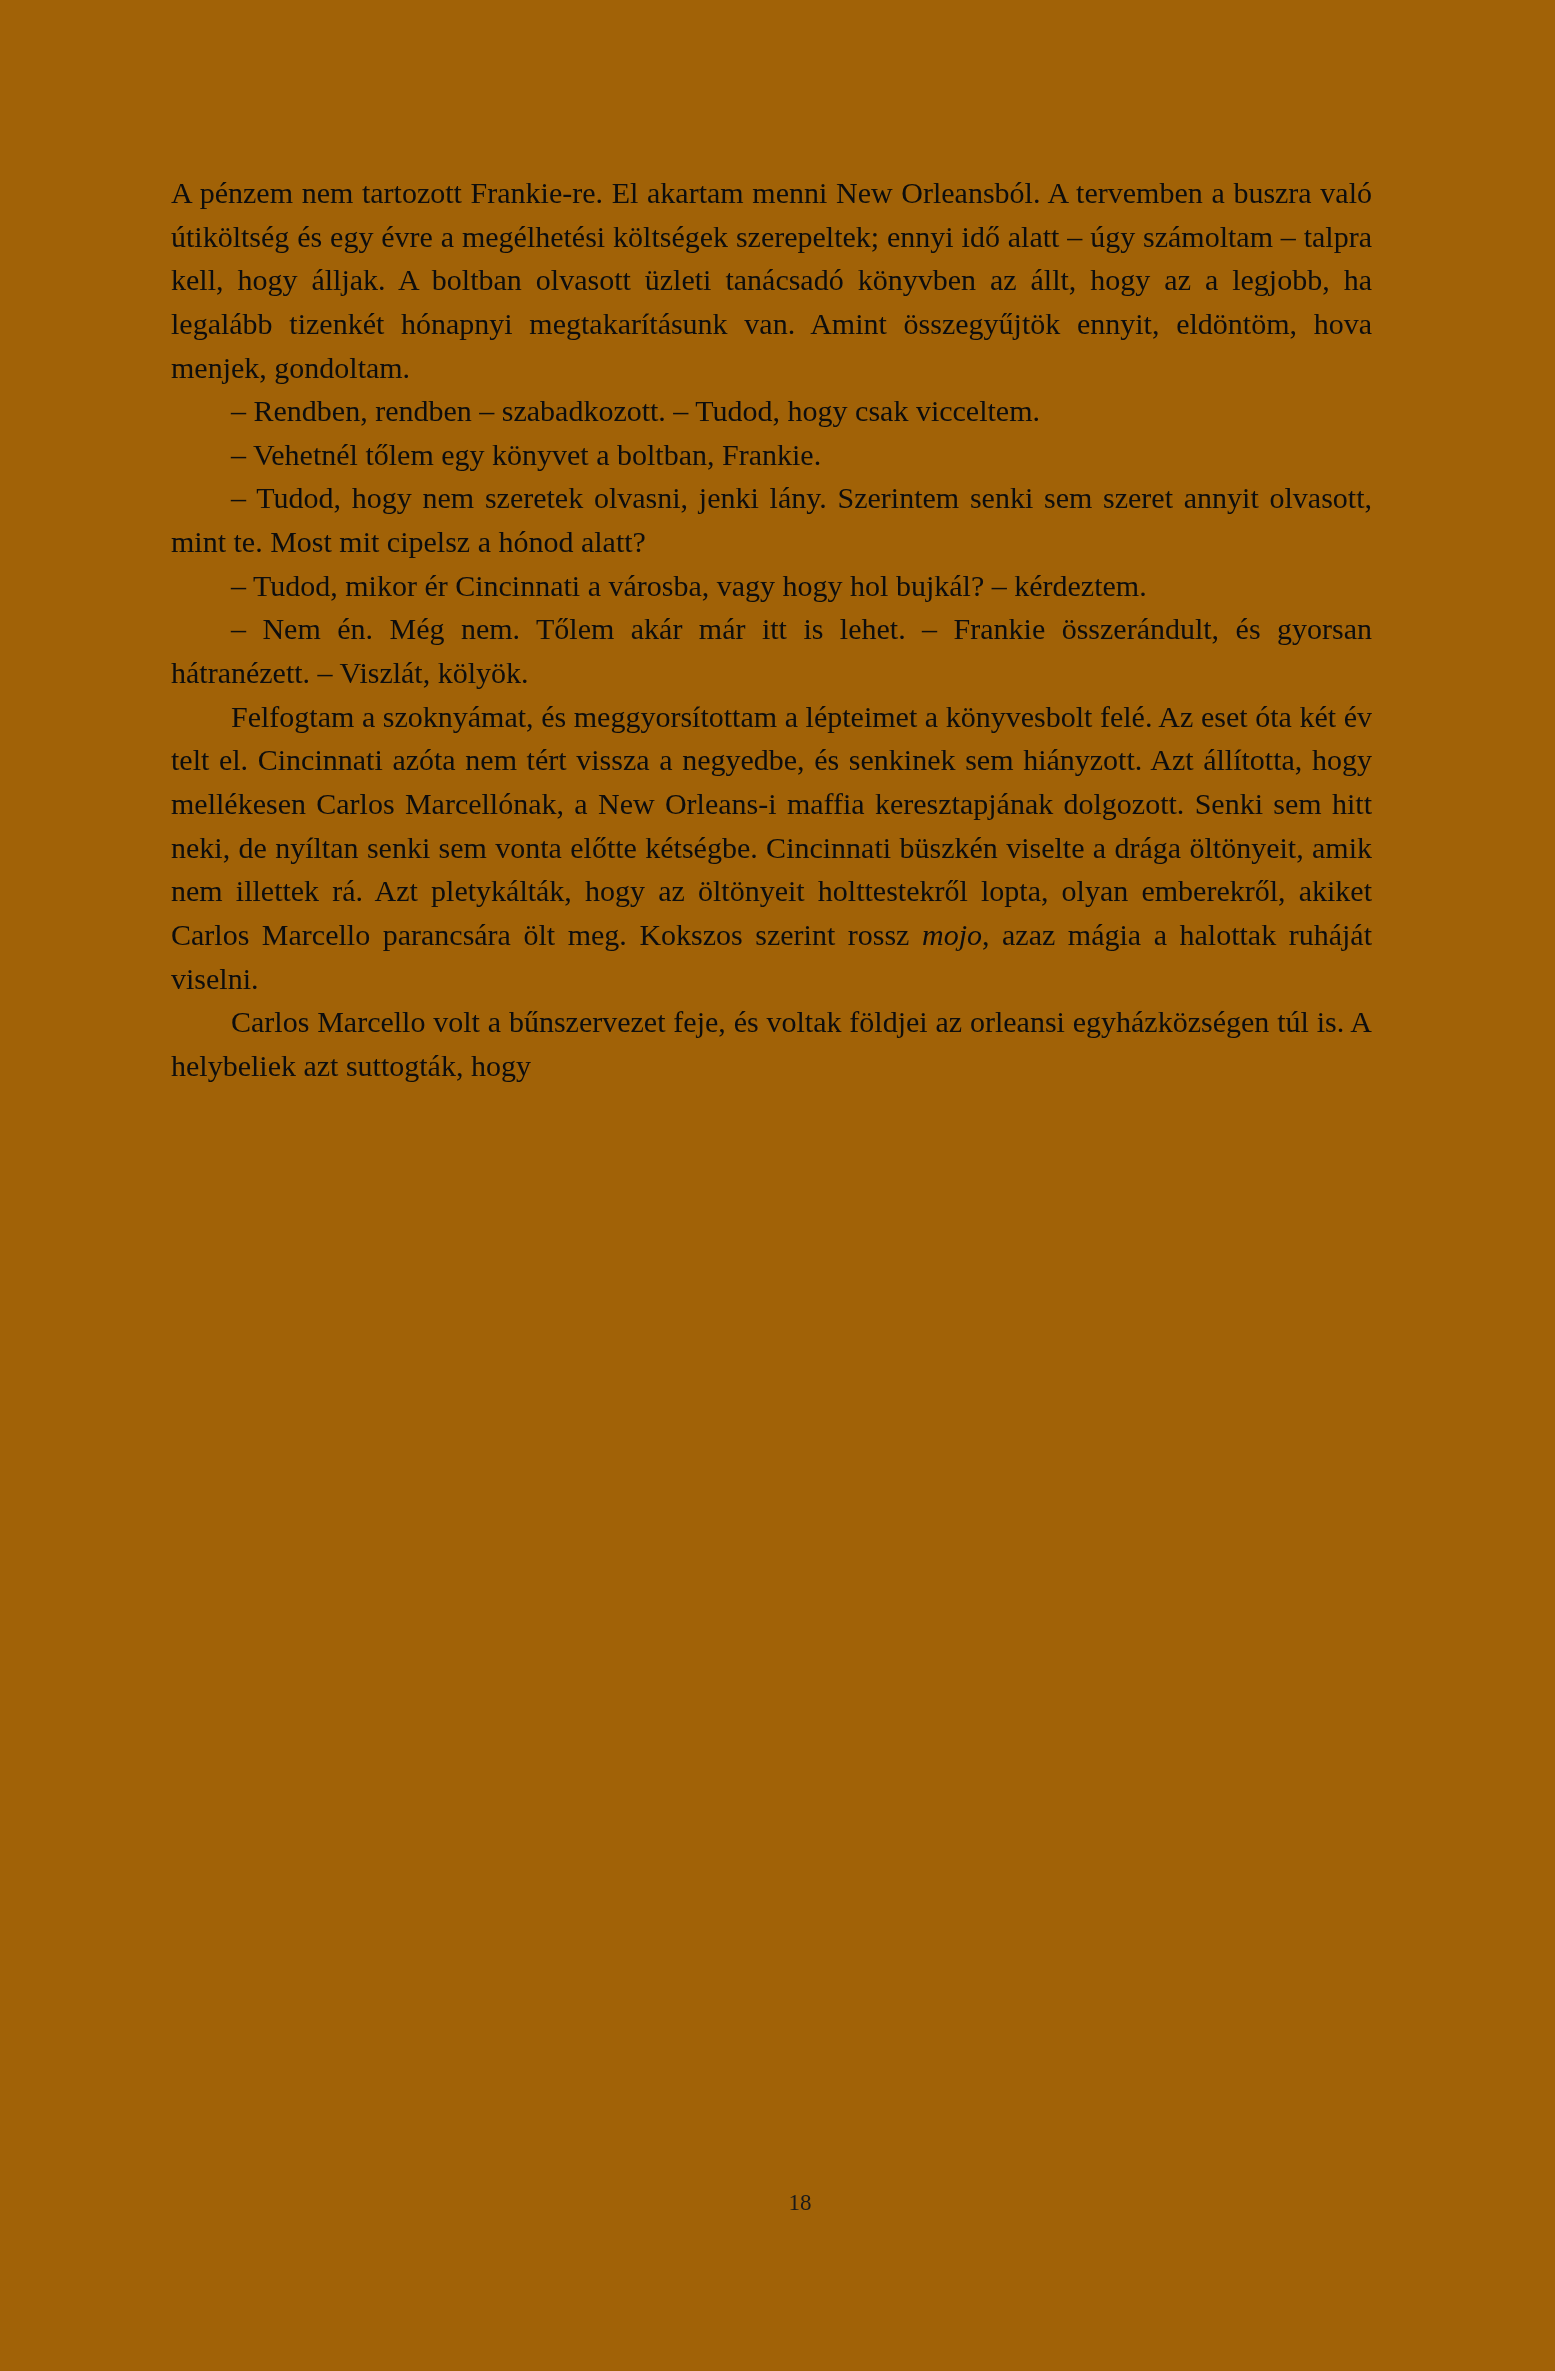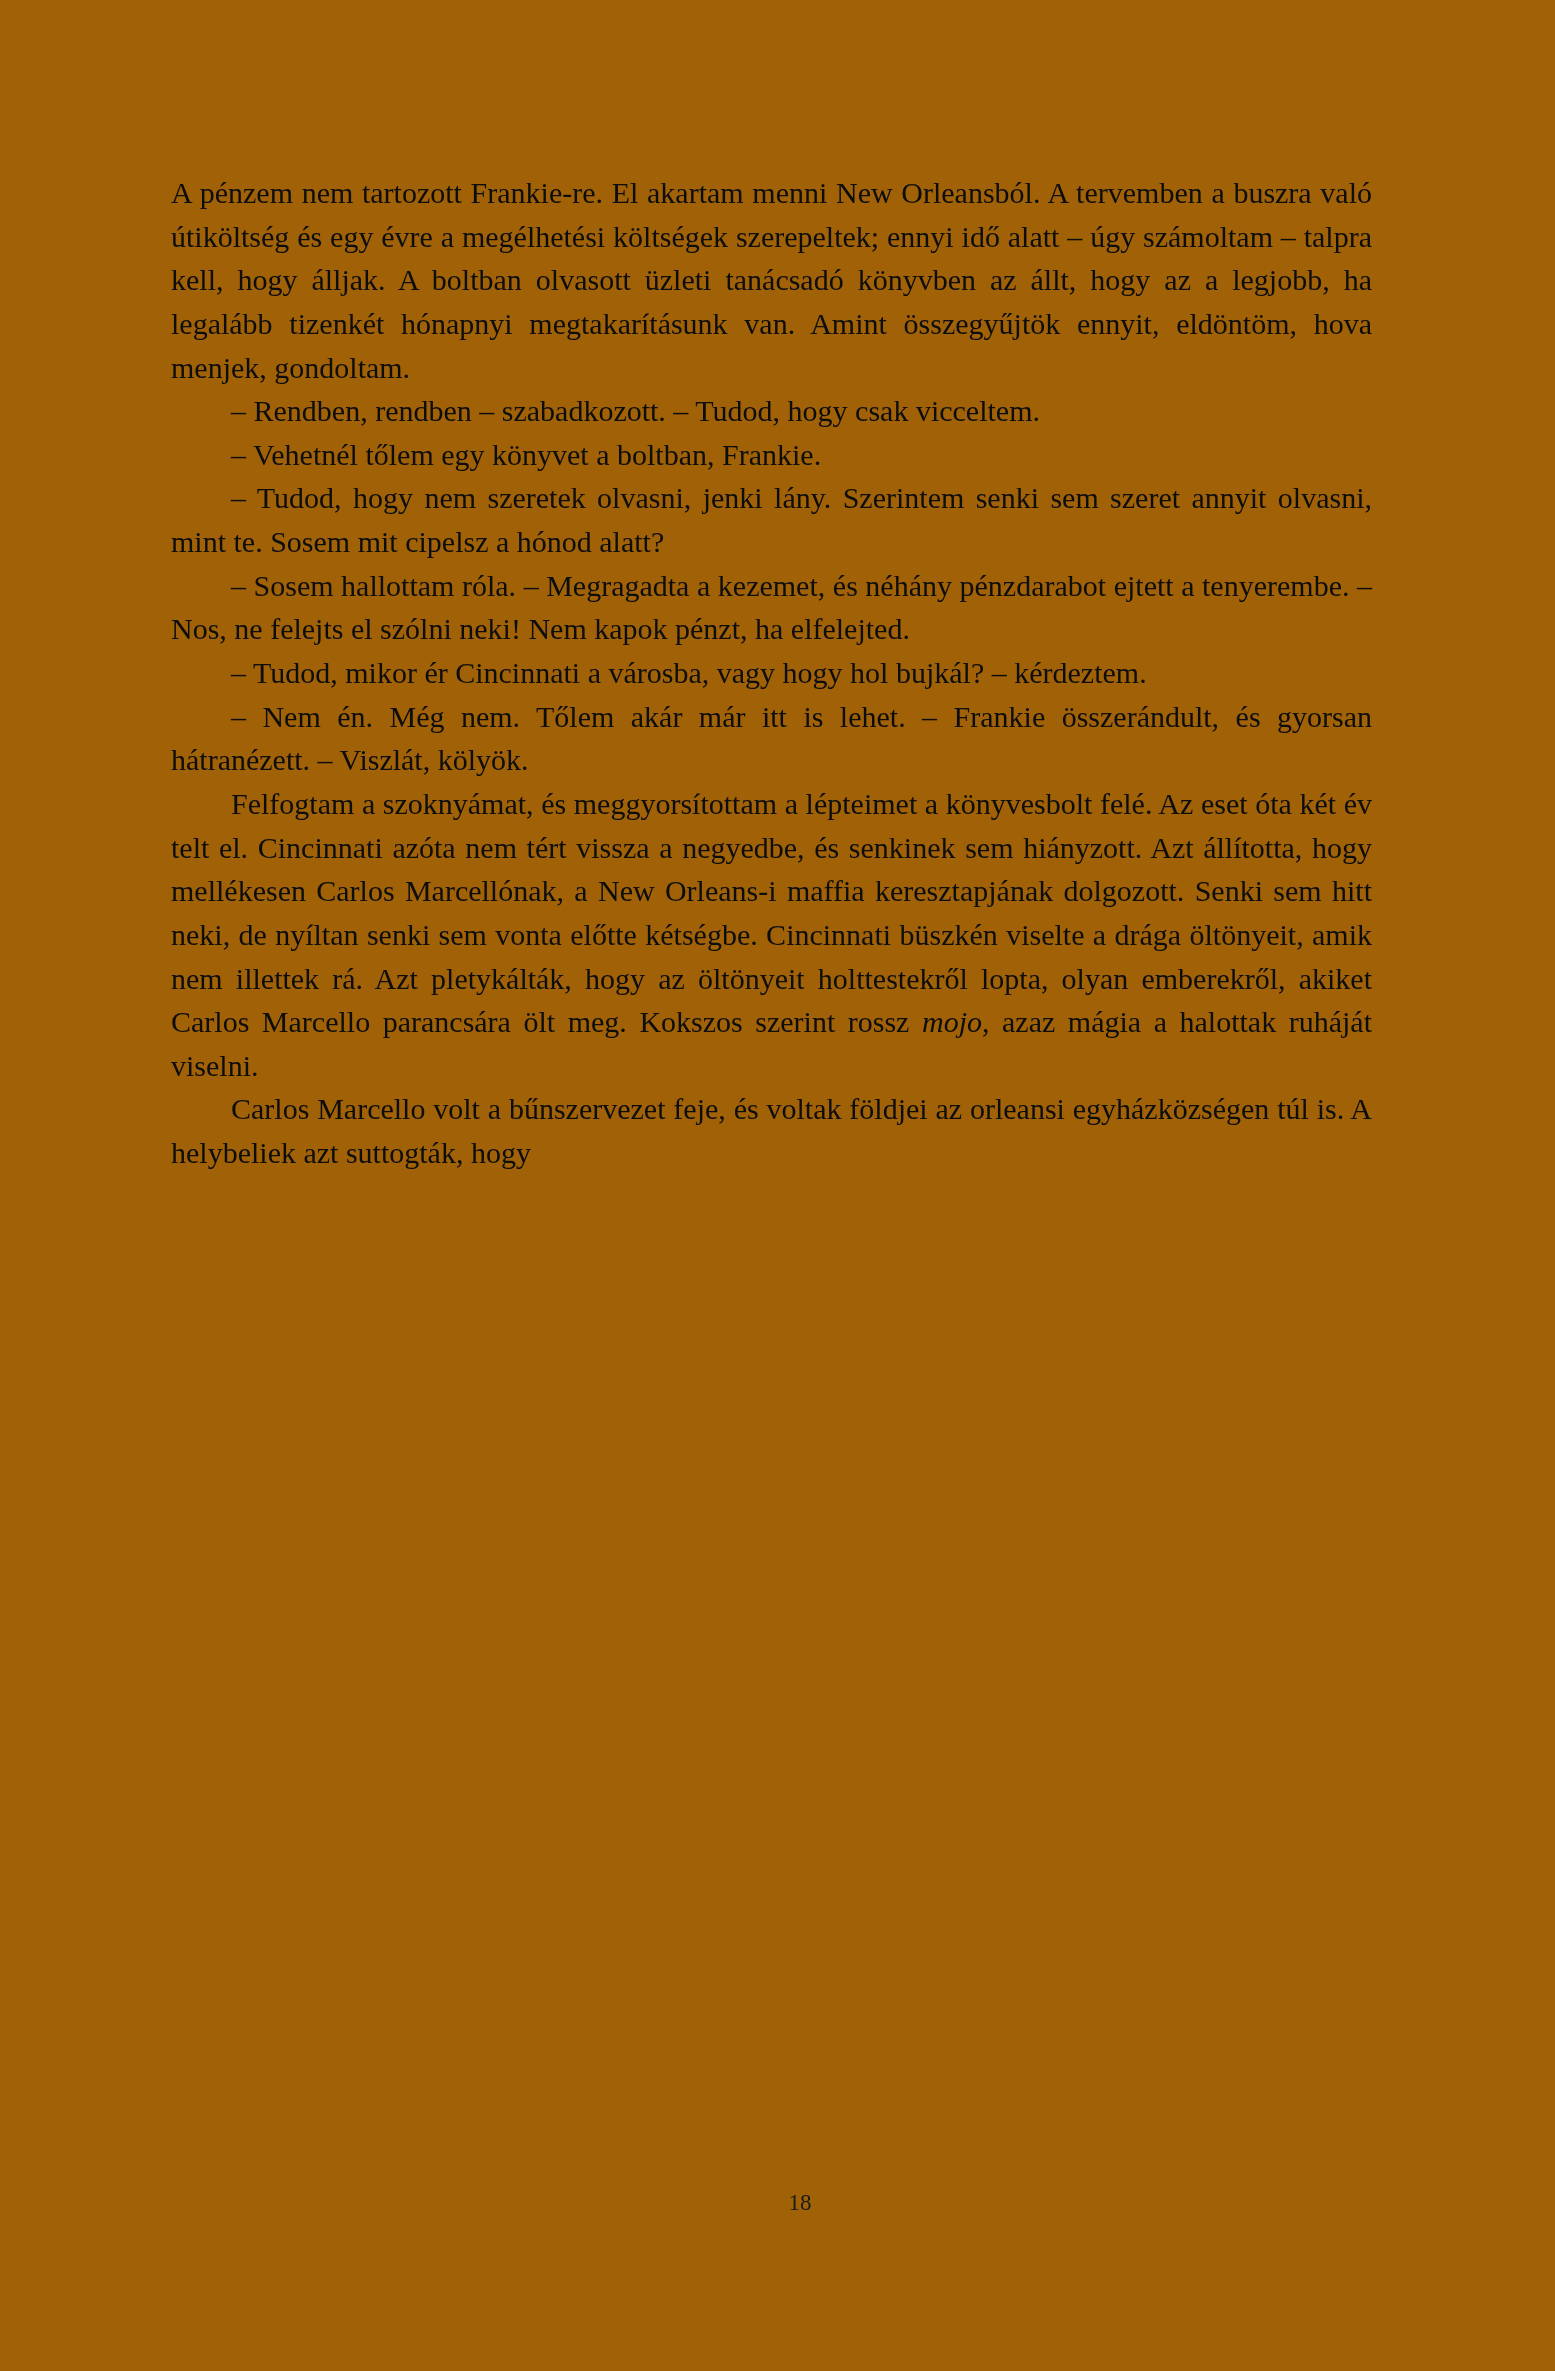--- a/index.html
+++ b/index.html
@@ -52,22 +52,21 @@
 </style>
 </head>
 <body>
 
 <div class="page">
 
   <div class="text-block">
     <p class="noindent">A pénzem nem tartozott Frankie-re. El akartam menni New Orleansból. A tervemben a buszra való útiköltség és egy évre a megélhetési költségek szerepeltek; ennyi idő alatt – úgy számoltam – talpra kell, hogy álljak. A boltban olvasott üzleti tanácsadó könyvben az állt, hogy az a legjobb, ha legalább tizenkét hónapnyi megtakarításunk van. Amint összegyűjtök ennyit, eldöntöm, hova menjek, gondoltam.</p>
     <p>– Rendben, rendben – szabadkozott. – Tudod, hogy csak vicceltem.</p>
     <p>– Vehetnél tőlem egy könyvet a boltban, Frankie.</p>
-    <p>– Tudod, hogy nem szeretek olvasni, jenki lány. Szerintem senki sem szeret annyit olvasni, mint te. Sosem mit cipelsz a hónod alatt?</p>
-    <p>– Sosem hallottam róla. – Megragadta a kezemet, és néhány pénzdarabot ejtett a tenyerembe. – Nos, ne felejts el szólni neki! Nem kapok pénzt, ha elfelejted.</p>
+    <p>– Tudod, hogy nem szeretek olvasni, jenki lány. Szerintem senki sem szeret annyit olvasott, mint te. Most mit cipelsz a hónod alatt?</p>
     <p>– Tudod, mikor ér Cincinnati a városba, vagy hogy hol bujkál? – kérdeztem.</p>
     <p>– Nem én. Még nem. Tőlem akár már itt is lehet. – Frankie összerándult, és gyorsan hátranézett. – Viszlát, kölyök.</p>
     <p id="para-italic">Felfogtam a szoknyámat, és meggyorsítottam a lépteimet a könyvesbolt felé. Az eset óta két év telt el. Cincinnati azóta nem tért vissza a negyedbe, és senkinek sem hiányzott. Azt állította, hogy mellékesen Carlos Marcellónak, a New Orleans-i maffia keresztapjának dolgozott. Senki sem hitt neki, de nyíltan senki sem vonta előtte kétségbe. Cincinnati büszkén viselte a drága öltönyeit, amik nem illettek rá. Azt pletykálták, hogy az öltönyeit holttestekről lopta, olyan emberekről, akiket Carlos Marcello parancsára ölt meg. Kokszos szerint rossz <em>mojo</em>, azaz mágia a halottak ruháját viselni.</p>
     <p>Carlos Marcello volt a bűnszervezet feje, és voltak földjei az orleansi egyházközségen túl is. A helybeliek azt suttogták, hogy</p>
   </div>
 
   <div class="folio">18</div>
 
 </div>
 

